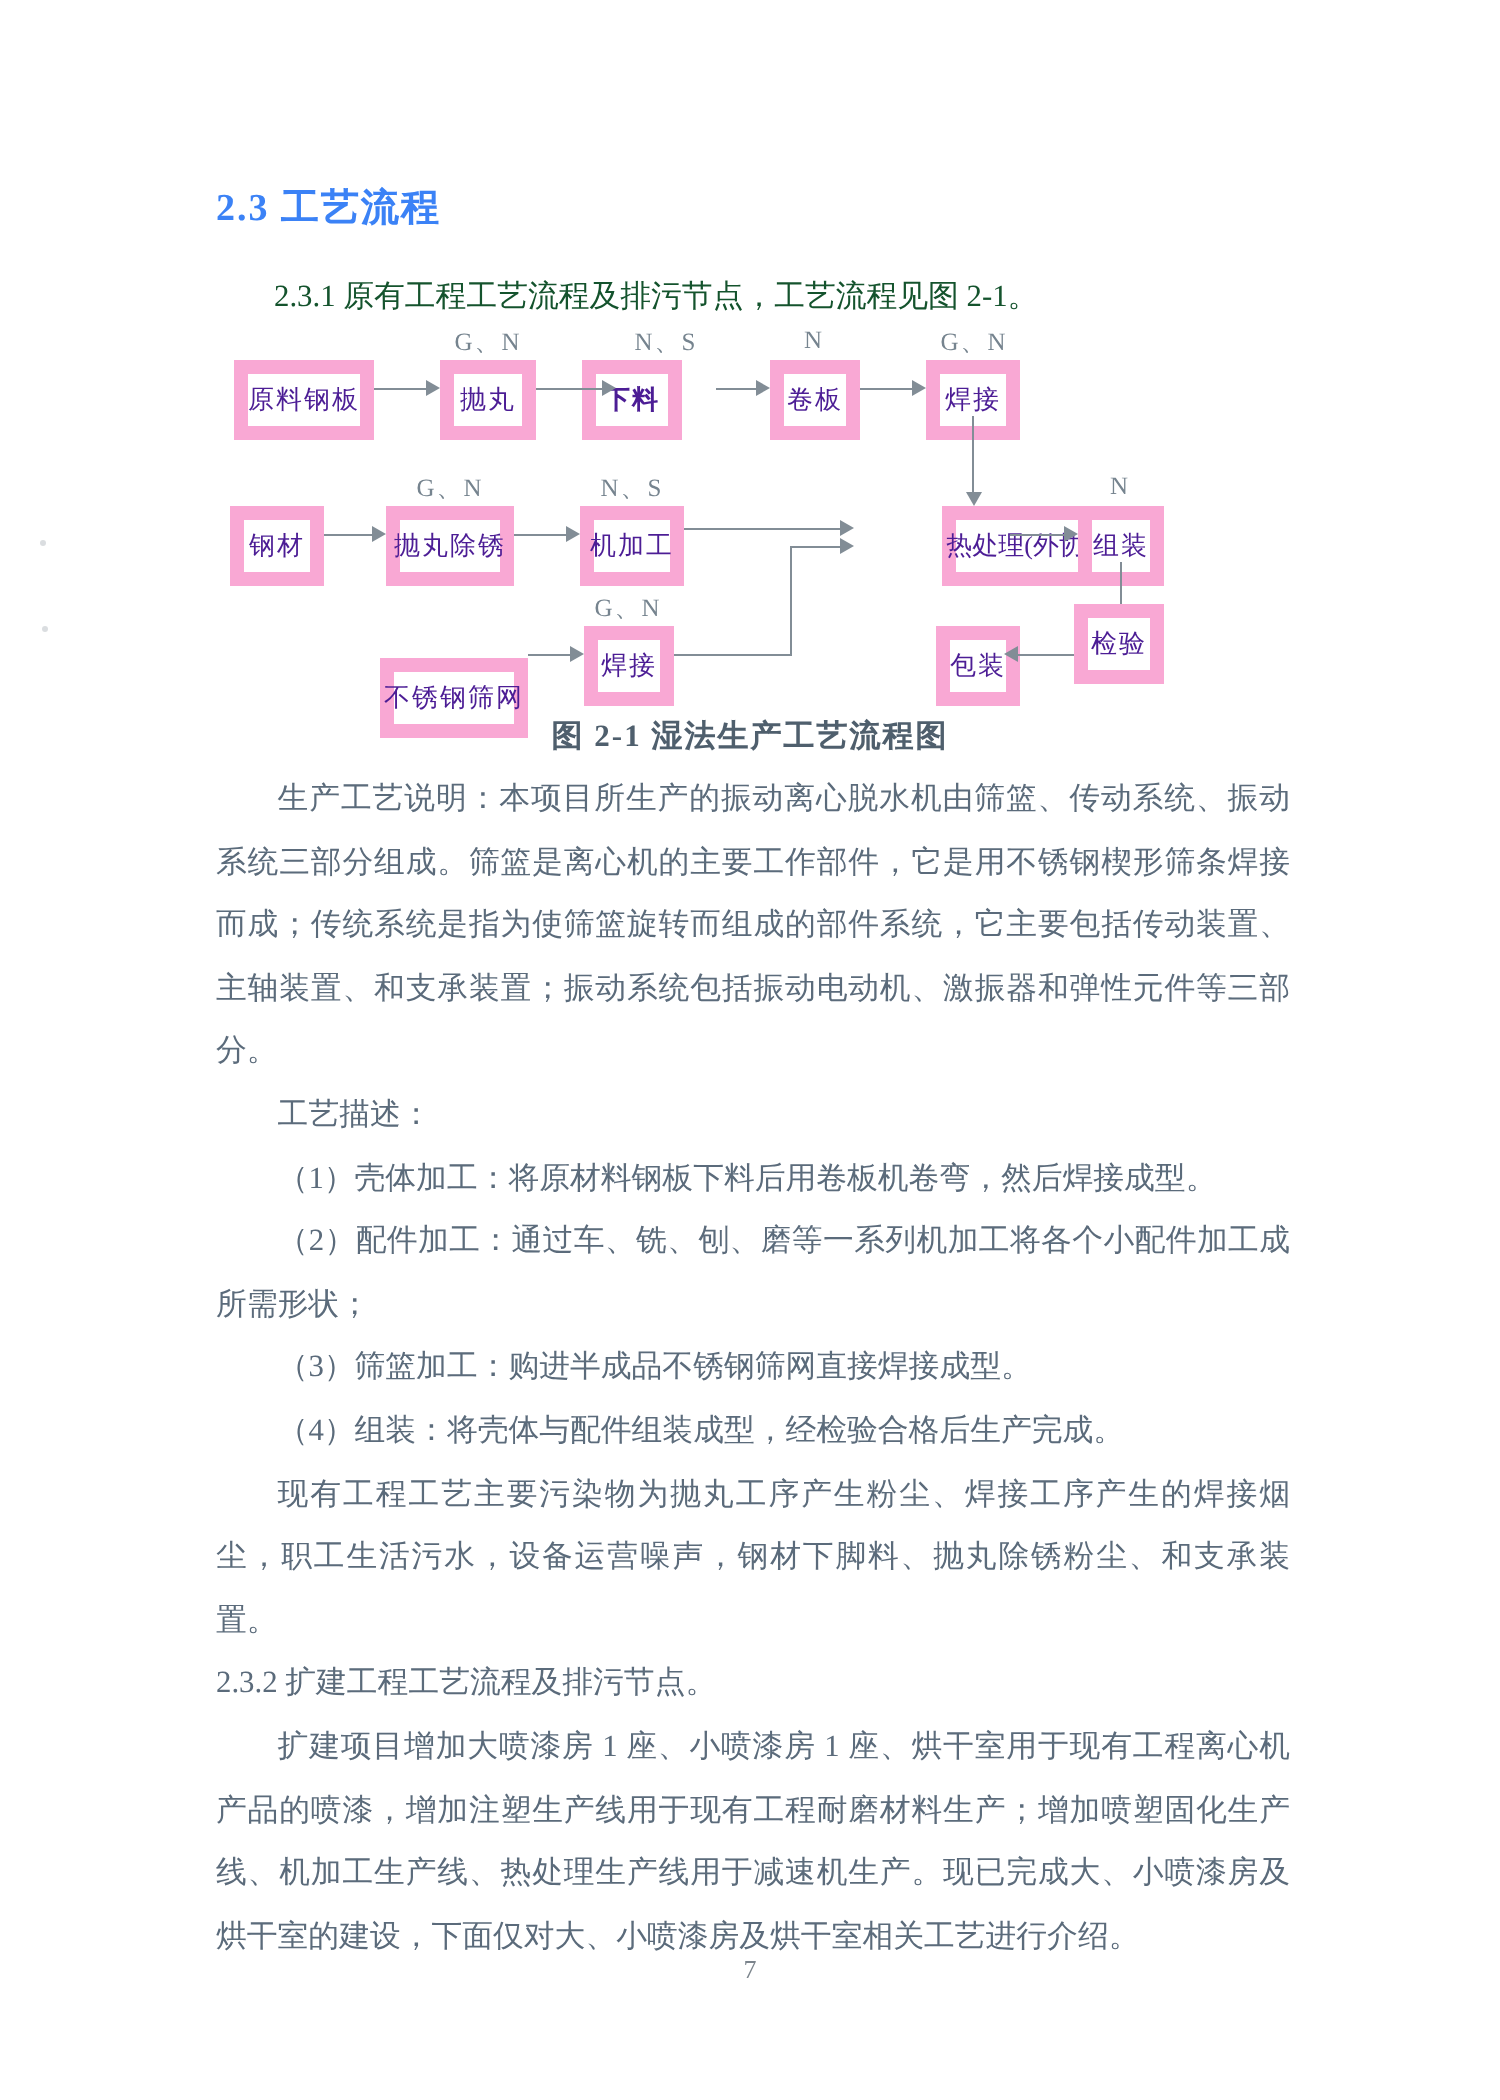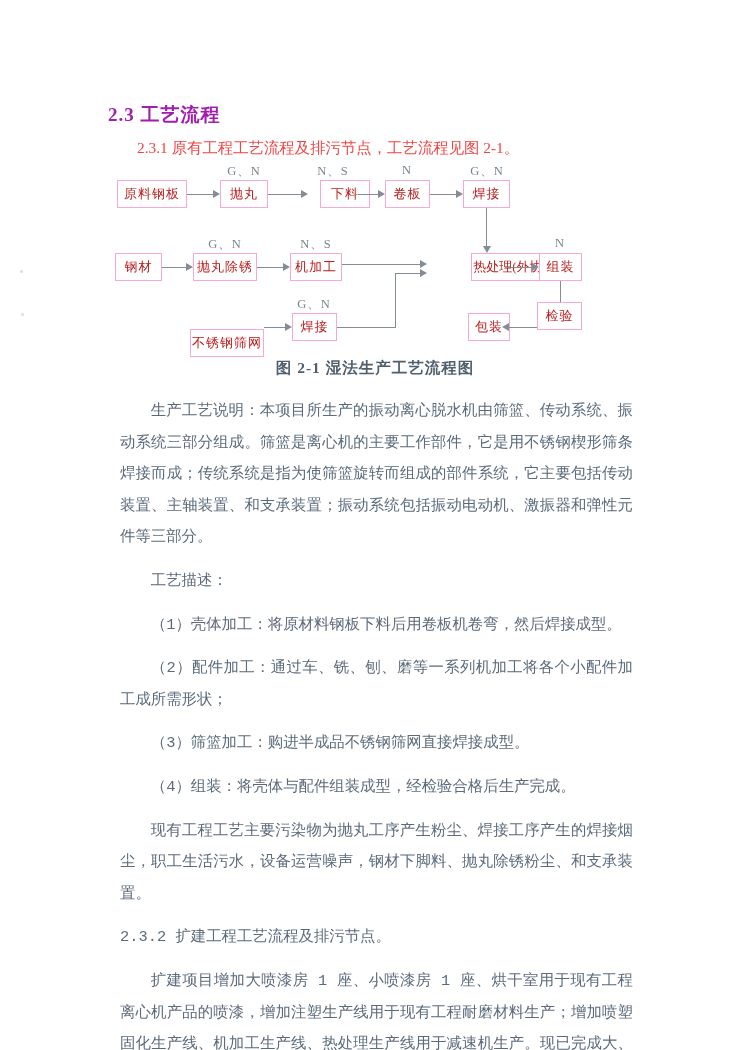--- a/index.html
+++ b/index.html
@@ -3,62 +3,62 @@
 <meta charset="utf-8">
 <style>
   html,body{margin:0;padding:0;}
   body{
     width:750px;height:1050px;position:relative;background:#ffffff;
     font-family:"Liberation Serif","DejaVu Serif",serif;
     color:#5b6b7b;overflow:hidden;
   }
   .abs{position:absolute;}
   
-  .h-sec{top:102px;left:108px;font-size:19px;font-weight:bold;color:#a21caf;letter-spacing:1px;}
-  .h-sub{top:138px;left:137px;font-size:15.4px;color:#ef4444;}
+  .h-sec{top:91px;left:108px;font-size:19px;font-weight:bold;color:#3b82f6;letter-spacing:1px;}
+  .h-sub{top:138px;left:137px;font-size:15.4px;color:#14532d;}
   
   .fbox{
-    position:absolute;height:28px;border:1px solid #f9a8d4;background:#ffffff;
-    color:#b91c1c;font-size:13px;display:flex;align-items:center;justify-content:center;
+    position:absolute;height:40px;border:7px solid #f9a8d4;background:#ffffff;
+    color:#4c1d95;font-size:13px;display:flex;align-items:center;justify-content:center;
     box-sizing:border-box;white-space:nowrap;letter-spacing:1px;
   }
   .flab{
     position:absolute;transform:translateX(-50%);font-size:12.5px;color:#76848f;
     white-space:nowrap;letter-spacing:1px;
   }
   .ln{position:absolute;background:#828d96;}
   .ah-r{position:absolute;width:0;height:0;border-top:4px solid transparent;border-bottom:4px solid transparent;border-left:7px solid #828d96;}
   .ah-l{position:absolute;width:0;height:0;border-top:4px solid transparent;border-bottom:4px solid transparent;border-right:7px solid #828d96;}
   .ah-d{position:absolute;width:0;height:0;border-left:4px solid transparent;border-right:4px solid transparent;border-top:7px solid #828d96;}
   
   .caption{top:358px;left:0;width:750px;text-align:center;font-weight:bold;font-size:15.5px;color:#4f5f6d;letter-spacing:1px;}
   
   .bodytext{top:384px;left:108px;width:537px;font-size:15.4px;line-height:31.6px;text-align:justify;}
-  .bodytext p{margin:12px;font-family:Liberation Mono, monospace;}
+  .bodytext p{margin:0;}
   .bodytext p.ind{text-indent:2em;}
   
   .pagenum{top:977px;left:0;width:750px;text-align:center;font-size:13px;color:#7b848c;}
   .speck{position:absolute;width:3px;height:3px;border-radius:50%;background:#c6cbd0;opacity:.65;}
 </style>
 </head>
 <body>
 
 <div class="abs h-sec">2.3  工艺流程</div>
 <div class="abs h-sub">2.3.1 原有工程工艺流程及排污节点，工艺流程见图 2-1。</div>
 
 <div>
 
   <div class="flab" style="left:244px;top:163px;">G、N</div>
   <div class="flab" style="left:333px;top:163px;">N、S</div>
   <div class="flab" style="left:407px;top:163px;">N</div>
   <div class="flab" style="left:487px;top:163px;">G、N</div>
 
   <div class="fbox" style="left:117px;top:180px;width:70px;">原料钢板</div>
   <div class="fbox" style="left:220px;top:180px;width:48px;">抛丸</div>
-  <div class="fbox" style="left:320px;top:180px;width:50px;">下料</div>
+  <div class="fbox" style="left:291px;top:180px;width:50px;font-weight:bold;">下料</div>
   <div class="fbox" style="left:385px;top:180px;width:45px;">卷板</div>
   <div class="fbox" style="left:463px;top:180px;width:47px;">焊接</div>
 
   <div class="ln" style="left:187px;top:194px;width:26px;height:1px;"></div>
   <div class="ah-r" style="left:213px;top:190px;"></div>
   <div class="ln" style="left:268px;top:194px;width:33px;height:1px;"></div>
   <div class="ah-r" style="left:301px;top:190px;"></div>
   <div class="ln" style="left:358px;top:194px;width:20px;height:1px;"></div>
   <div class="ah-r" style="left:378px;top:190px;"></div>
   <div class="ln" style="left:430px;top:194px;width:26px;height:1px;"></div>

